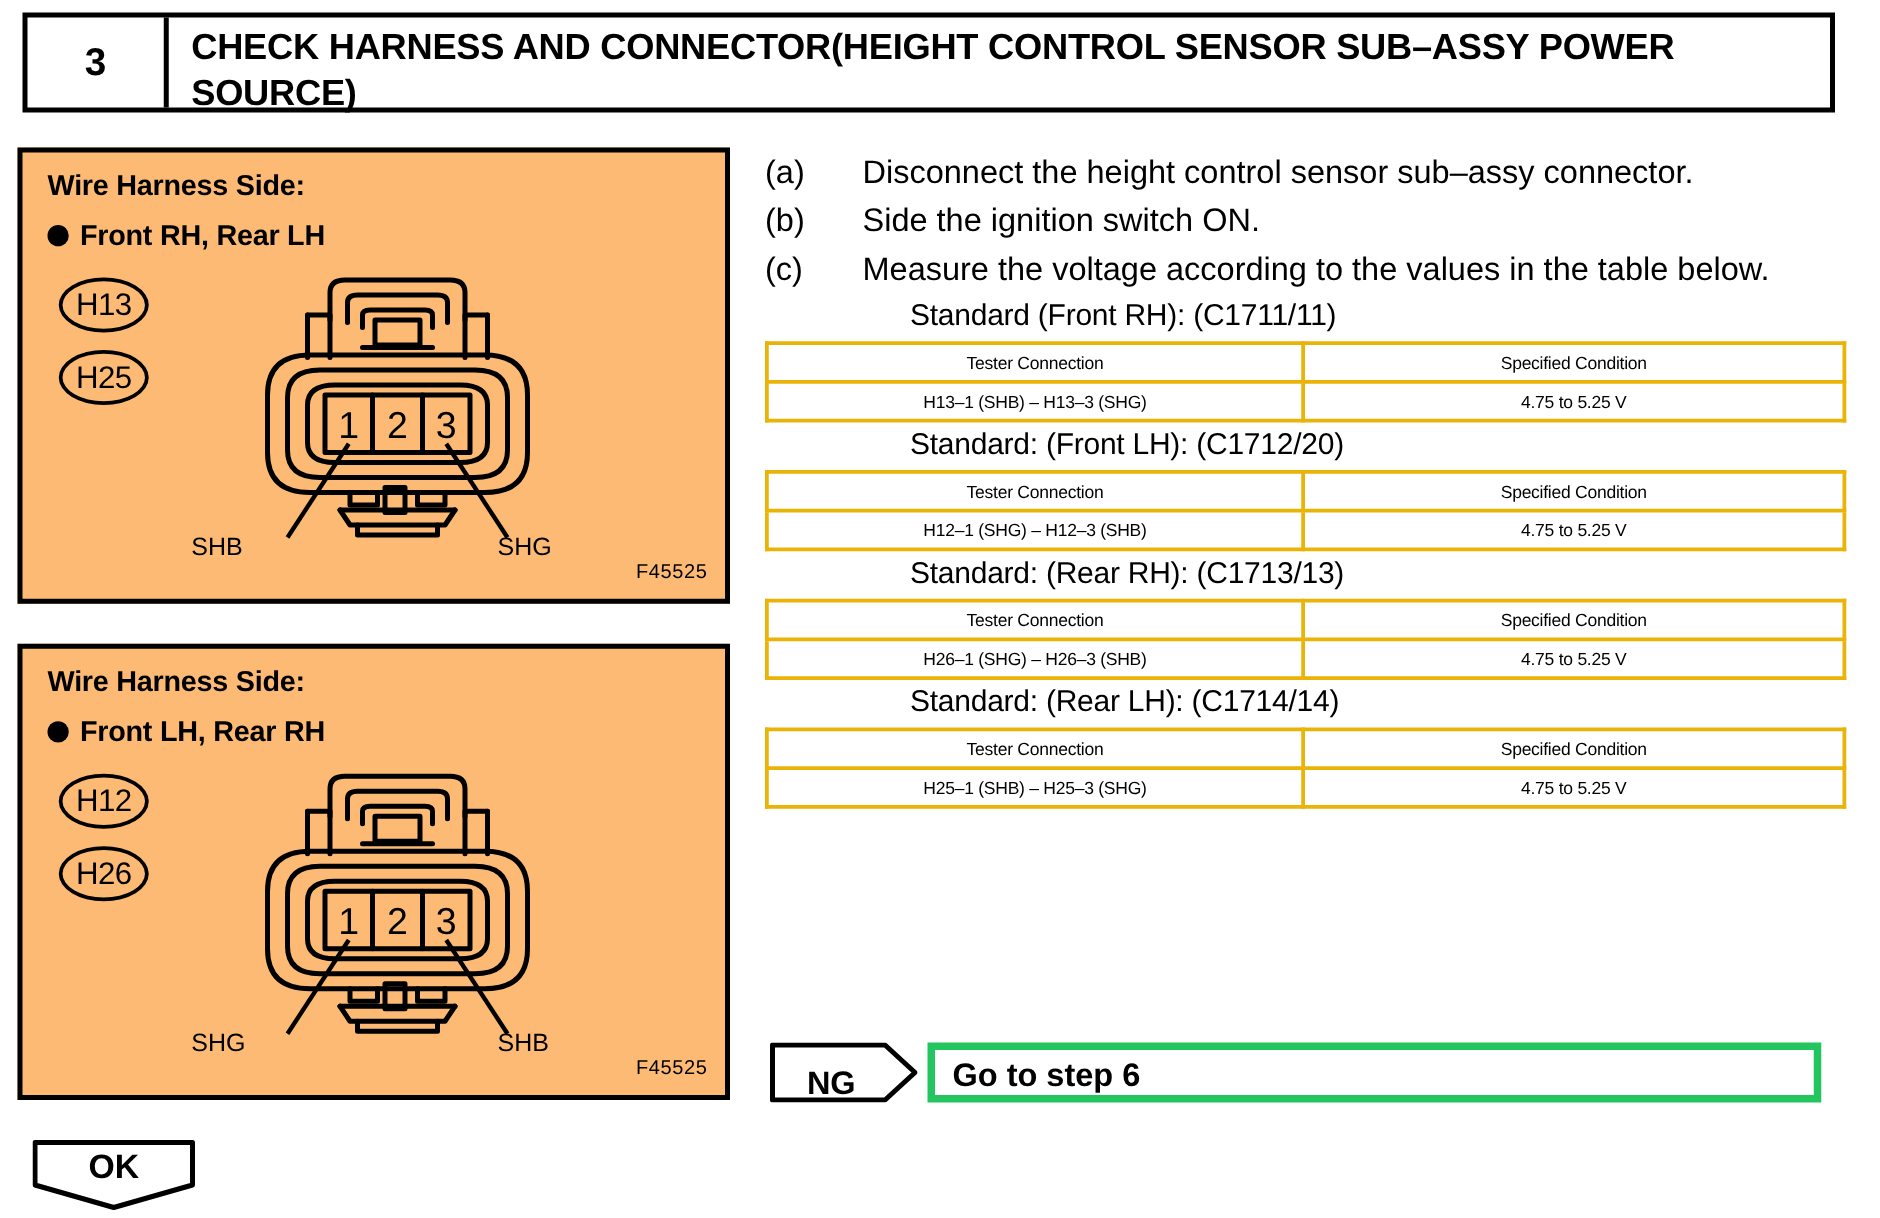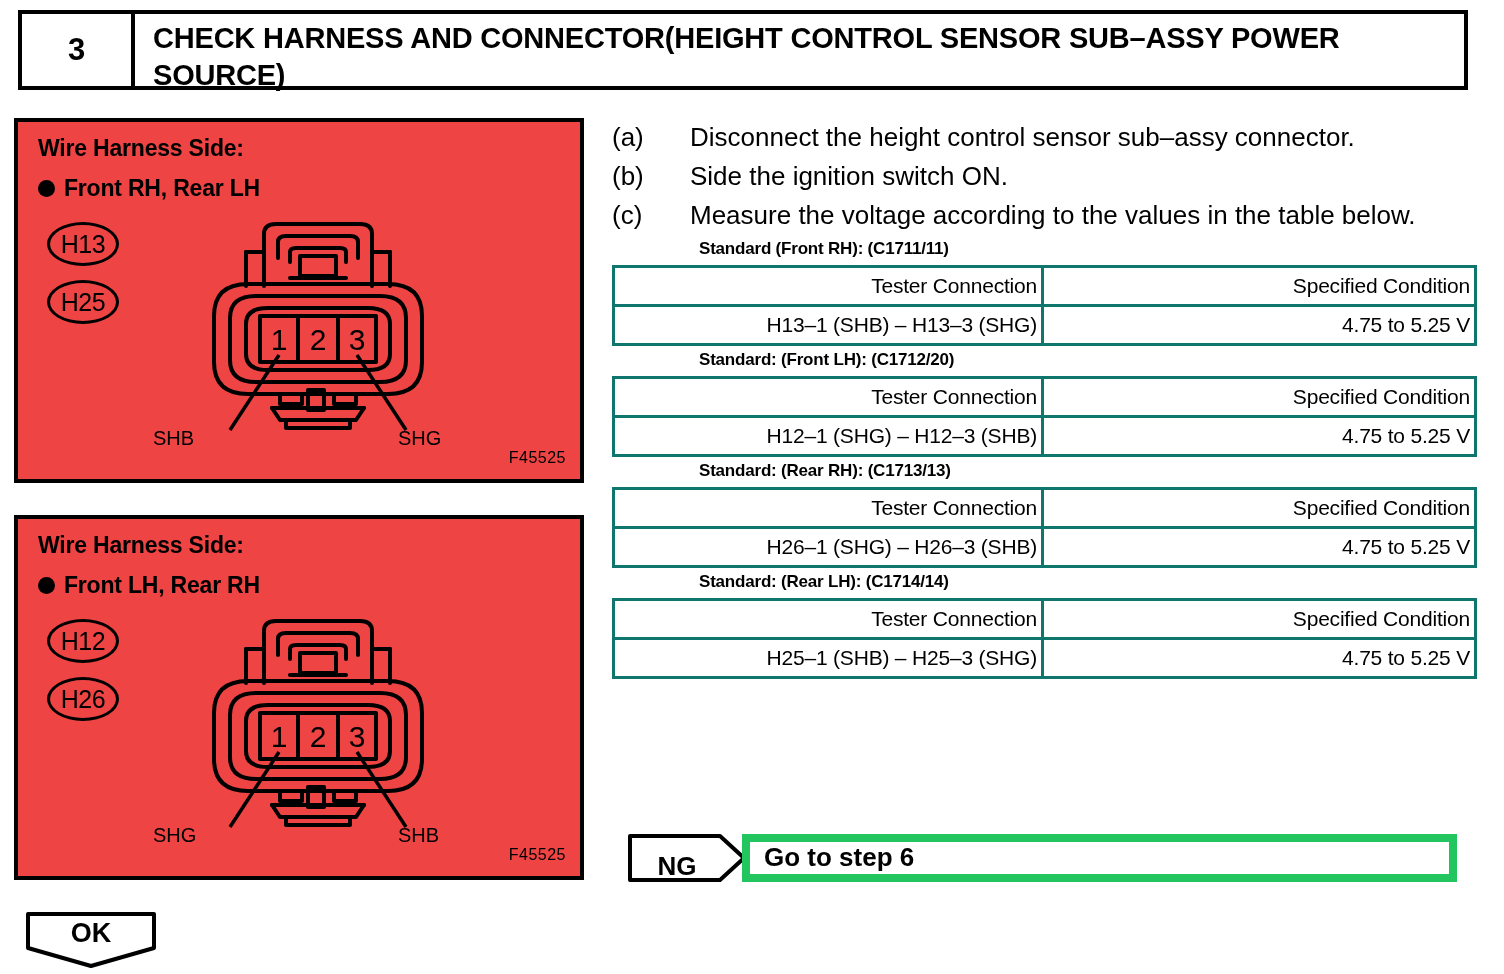--- a/index.html
+++ b/index.html
@@ -45,21 +45,21 @@
     font-weight: bold;
     line-height: 1.28;
     letter-spacing: -0.2px;
   }
 
   
   .diagram-panel {
     position: absolute;
     border: 4px solid #000;
     box-sizing: border-box;
-    background: #ef4444;
+    background: #fdba74;
   }
   #panel-1 { left: 14px; top: 118px; width: 570px; height: 365px; }
   #panel-2 { left: 14px; top: 515px; width: 570px; height: 365px; }
 
   .panel-heading {
     position: absolute;
     left: 20px;
     top: 13px;
     font-size: 23px;
     font-weight: bold;
@@ -142,75 +142,75 @@
   .instruction .marker {
     width: 78px;
     flex: 0 0 78px;
   }
   .instruction .body {
     flex: 1;
     max-width: 762px;
   }
 
   .std-heading {
-    font-size: 17px;
-    font-weight: bold;
-    margin: 4px 0 6px 87px;
+    font-size: 24px;
+    font-weight: normal;
+    margin: 4px 0 6px 116px;
     letter-spacing: -0.2px;
   }
 
   .spec-table {
     border-collapse: collapse;
     width: 840px;
     margin-bottom: 4px;
     table-layout: fixed;
   }
   .spec-table td {
-    border: 3px solid #0f766e;
-    text-align: right;
-    font-size: 21px;
+    border: 3px solid #eab308;
+    text-align: center;
+    font-size: 14px;
     padding: 6px 4px;
     letter-spacing: -0.2px;
   }
   .spec-table .col-a { width: 418px; }
   .spec-table .col-b { width: 422px; }
 
   
   .ng-row {
     position: absolute;
     left: 612px;
     top: 834px;
     width: 845px;
     height: 48px;
   }
   .ng-tag {
     position: absolute;
-    left: 16px;
+    left: 4px;
     top: 0;
     width: 118px;
     height: 64px;
     display: flex;
     align-items: center;
     justify-content: center;
     font-size: 26px;
     font-weight: bold;
     color: #000;
   }
   .ng-tag svg { position: absolute; left: 0; top: 0; }
   .ng-tag span { position: relative; left: -10px; }
   .ng-action {
     position: absolute;
     left: 130px;
     top: 0;
     right: 0;
     height: 48px;
-    border: 8px solid #22c55e;
-    box-sizing: border-box;
-    display: flex;
-    align-items: flex-start;
+    border: 6px solid #22c55e;
+    box-sizing: border-box;
+    display: flex;
+    align-items: flex-end;
     padding-left: 14px;
     font-size: 26px;
     font-weight: bold;
   }
 
   
   .ok-tag {
     position: absolute;
     left: 26px;
     top: 912px;

